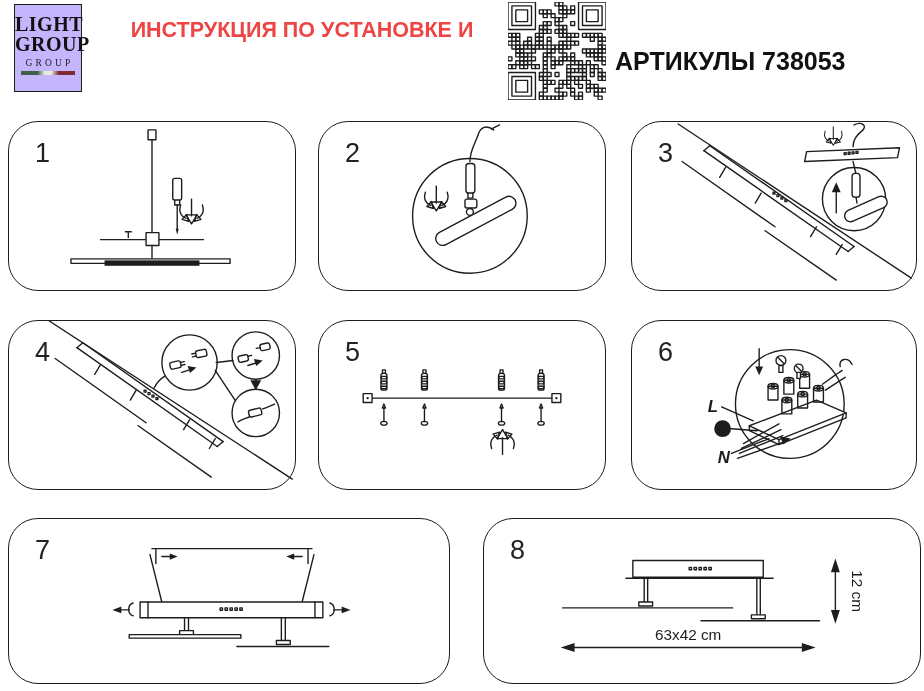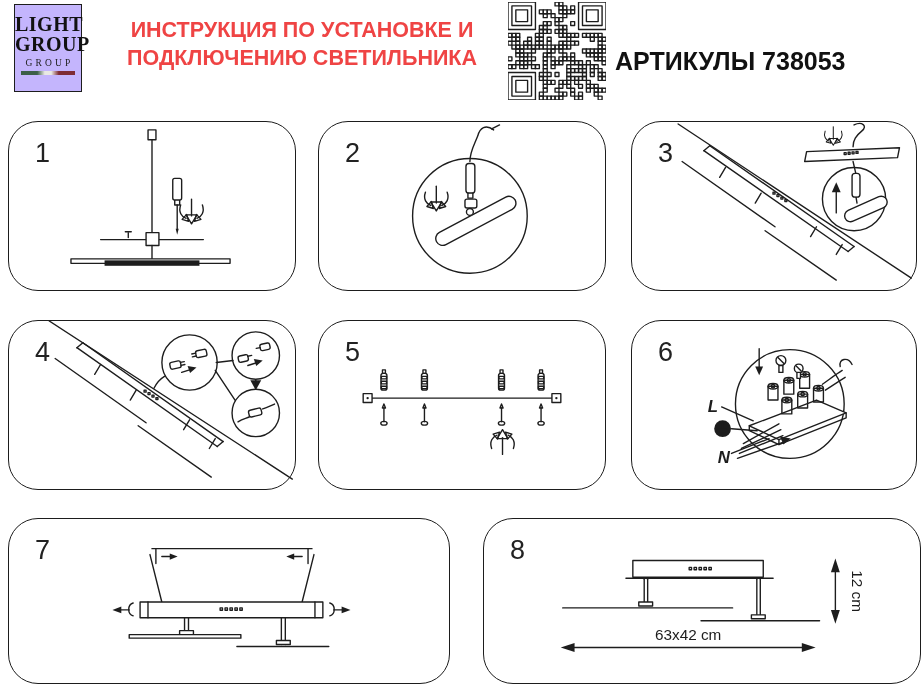--- a/index.html
+++ b/index.html
@@ -80,21 +80,20 @@
 
   <div class="logo">
     <div class="big first">LIGHT</div>
     <div class="big">GROUP</div>
     <div class="group">GROUP</div>
     <div class="flag"></div>
   </div>
 
   <div class="title">
     <span>ИНСТРУКЦИЯ ПО УСТАНОВКЕ И</span><br>
-    <span>ПОДКЛЮЧЕНИЮ СВЕТИЛЬНИКА</span>
   </div>
 
   <svg id="qr" class="qr" viewBox="0 0 100 100">
       <rect x="48" y="0" width="4" height="4" fill="#1d1d1d"></rect>
       <rect x="52" y="0" width="4" height="4" fill="#1d1d1d"></rect>
       <rect x="52" y="4" width="4" height="4" fill="#1d1d1d"></rect>
       <rect x="56" y="4" width="4" height="4" fill="#1d1d1d"></rect>
       <rect x="64" y="4" width="4" height="4" fill="#1d1d1d"></rect>
       <rect x="32" y="8" width="4" height="4" fill="#1d1d1d"></rect>
       <rect x="36" y="8" width="4" height="4" fill="#1d1d1d"></rect>

